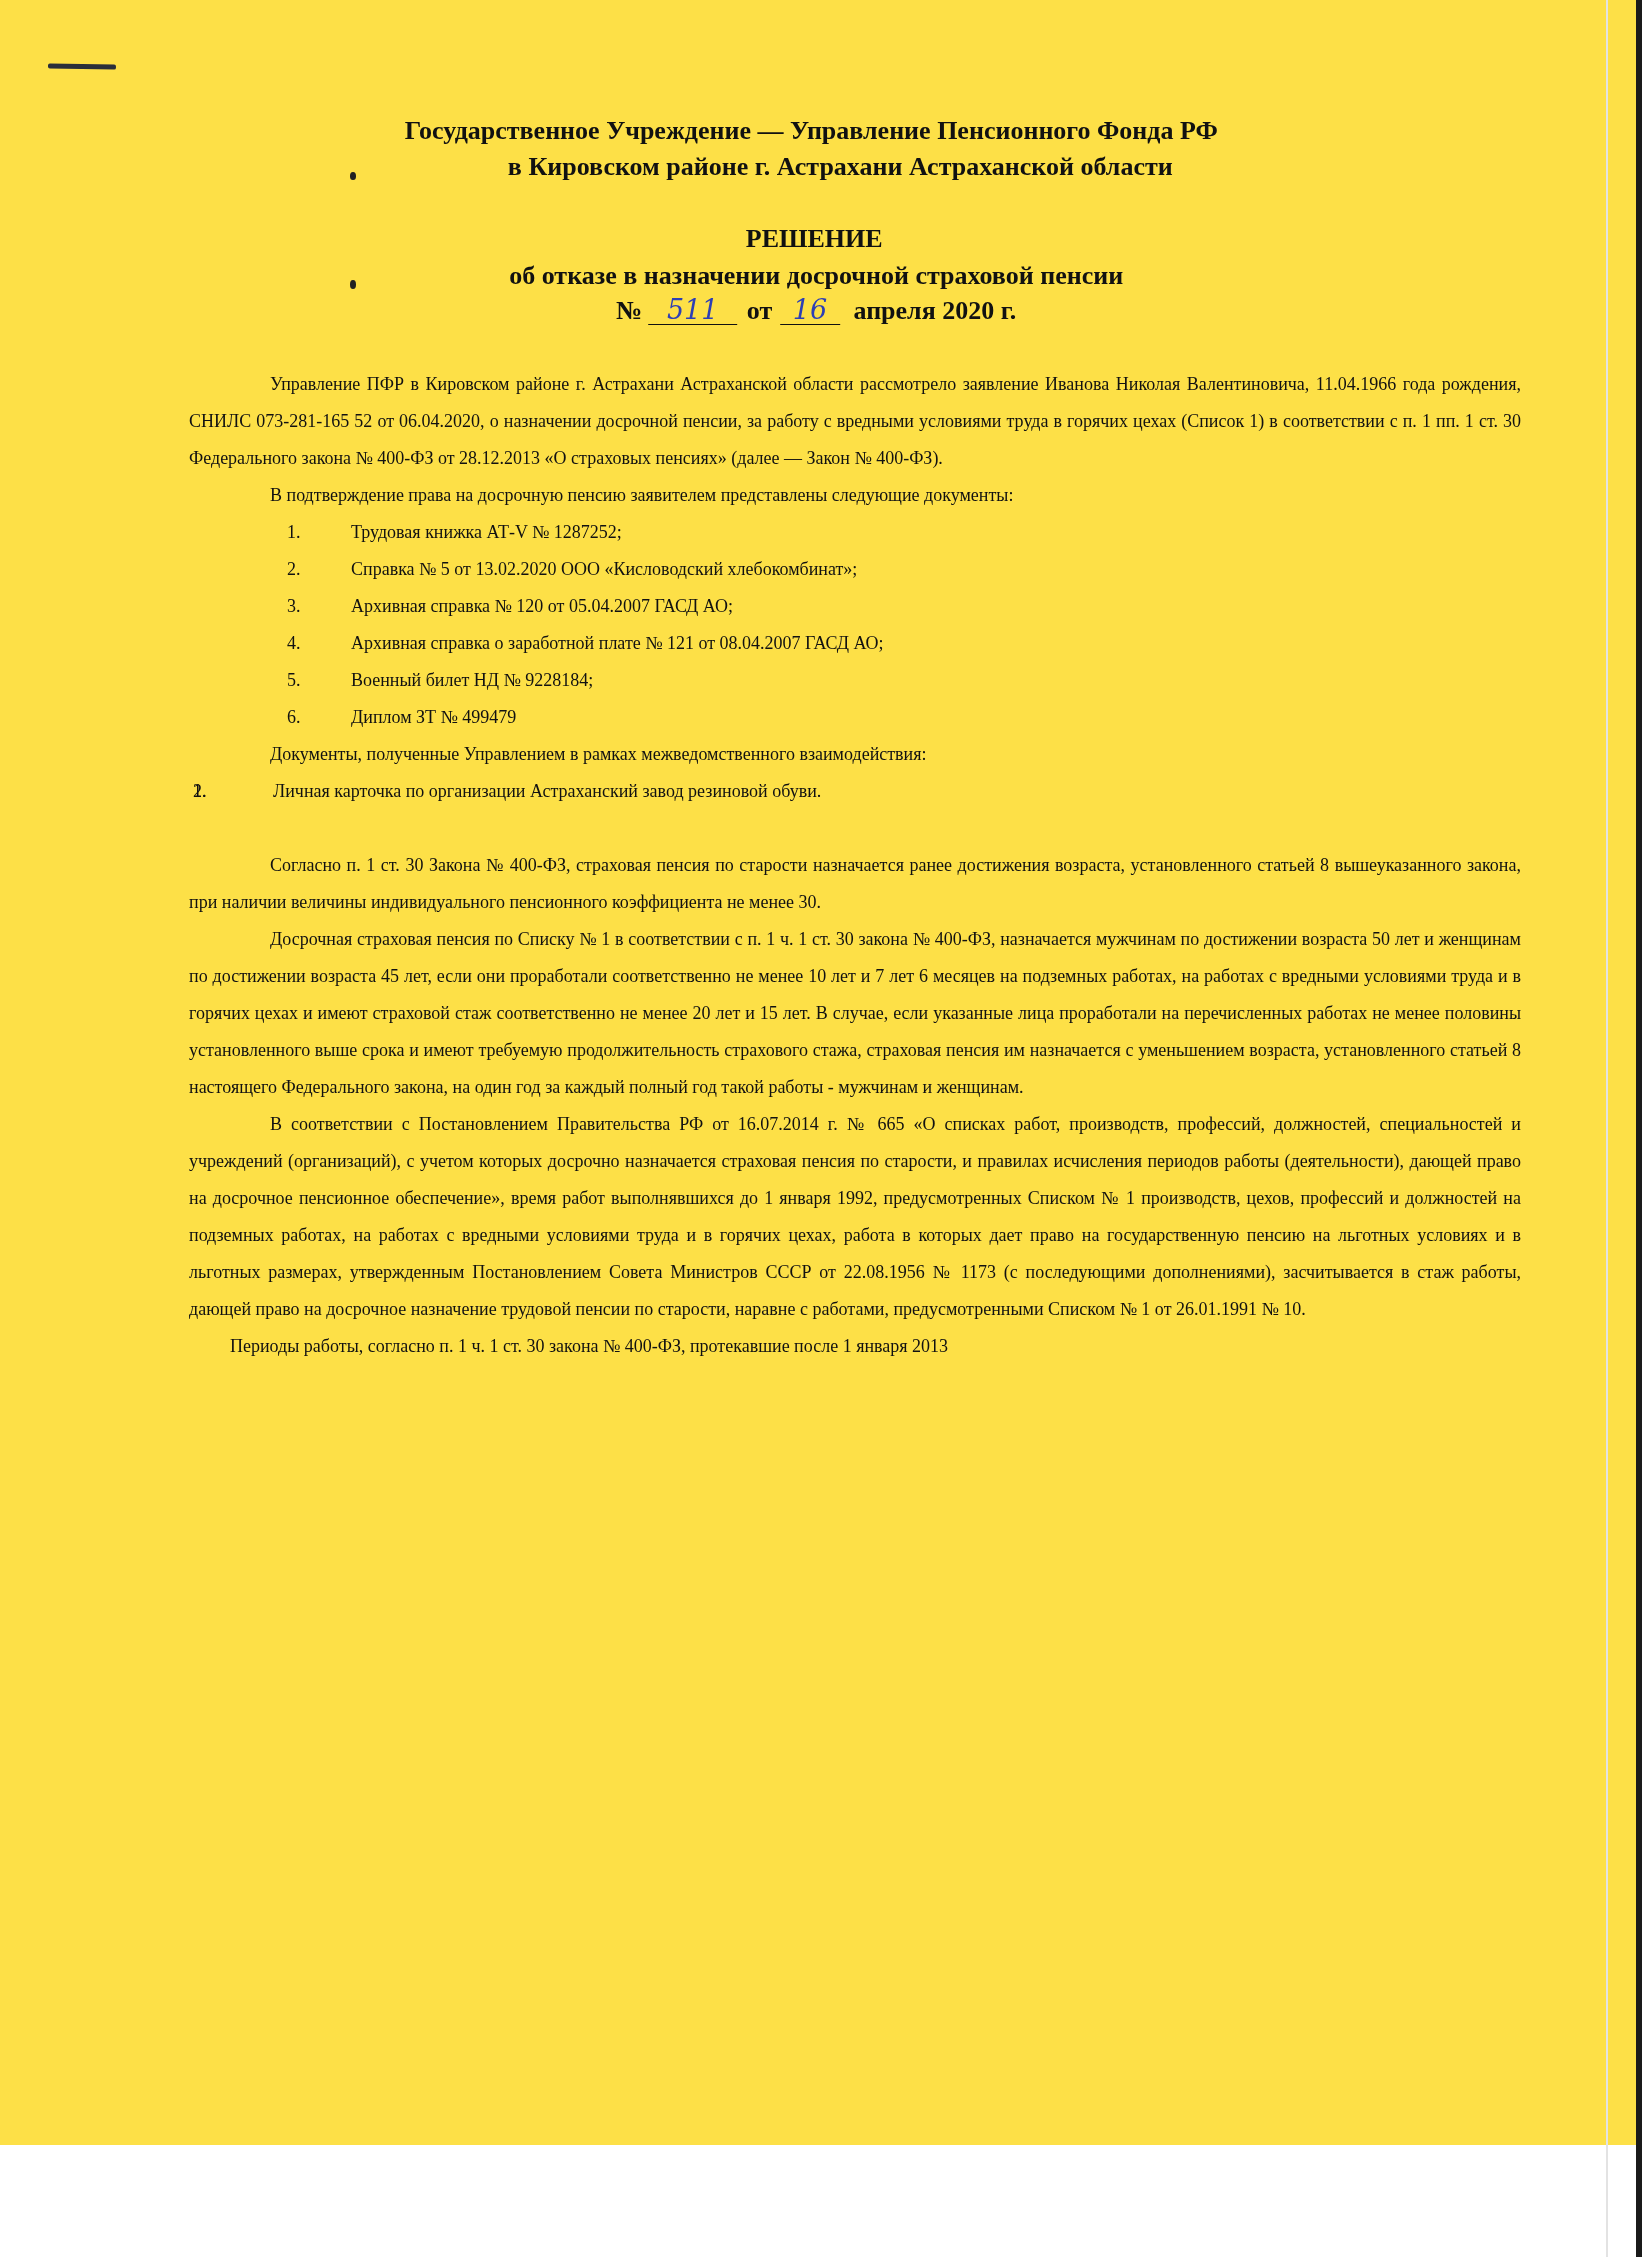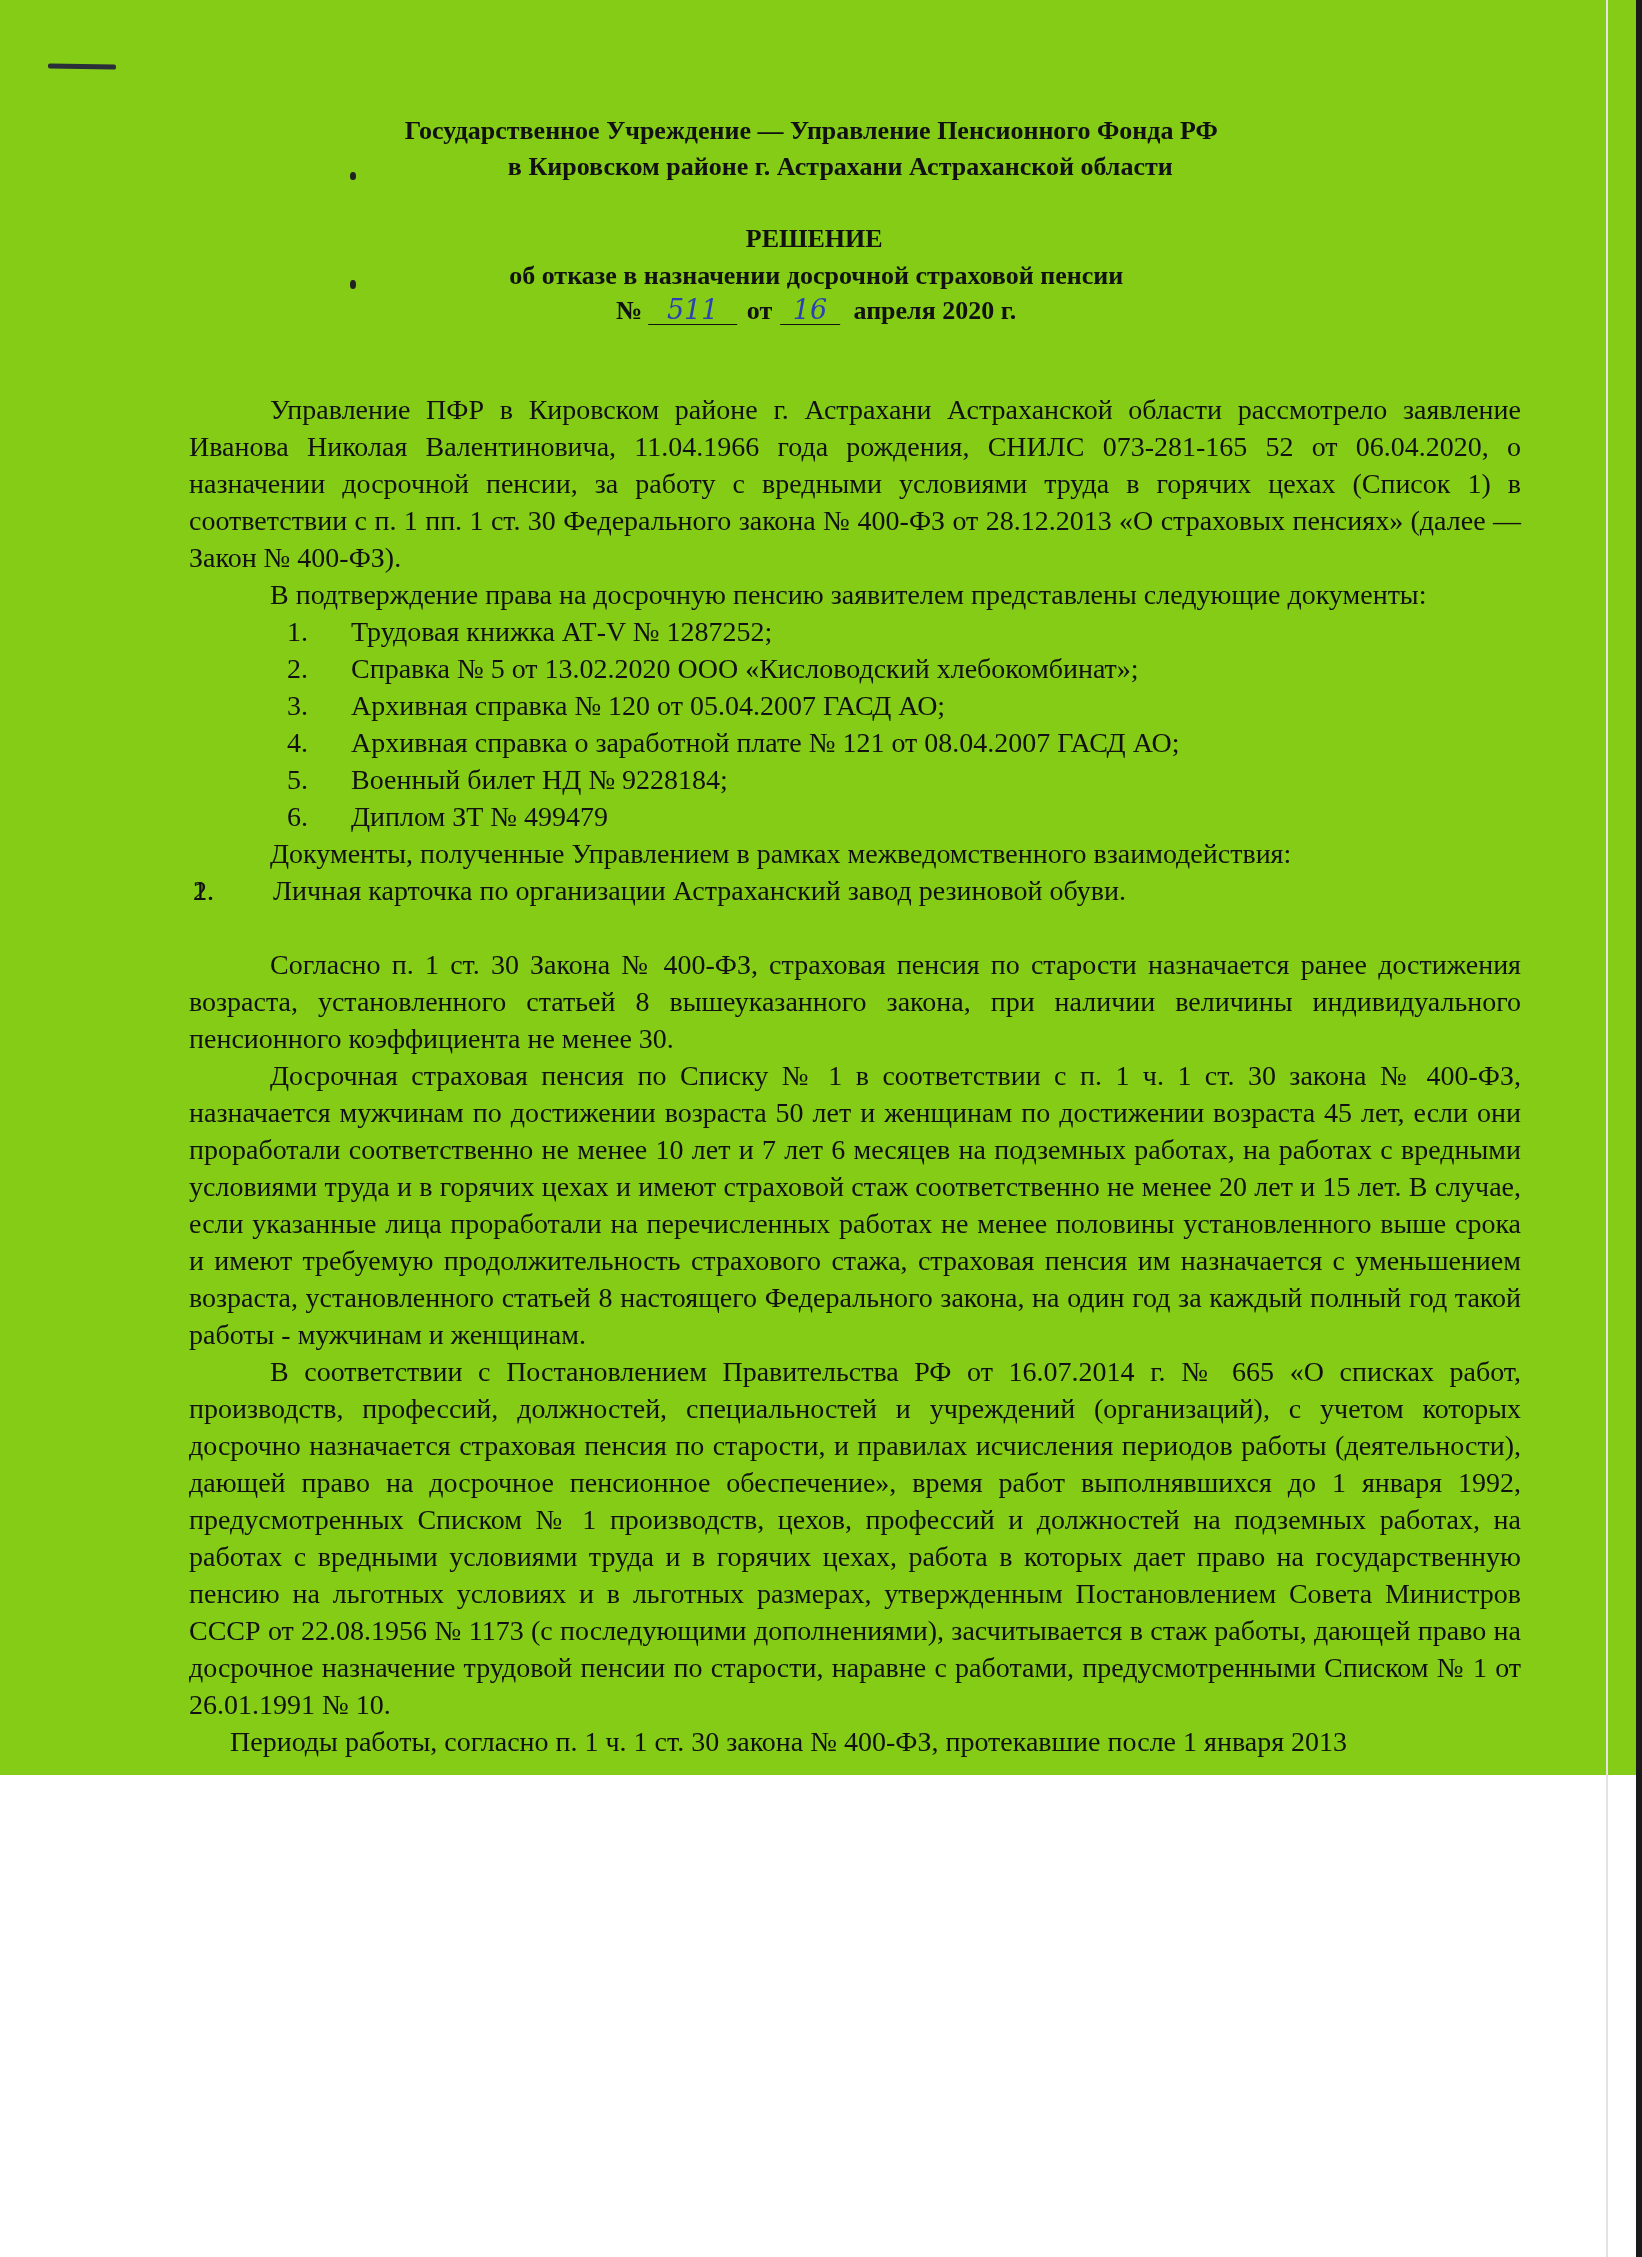--- a/index.html
+++ b/index.html
@@ -1,18 +1,18 @@
 <!DOCTYPE html>
 <html><head>
 <meta charset="utf-8">
 <style>
   html, body { margin: 0; padding: 0; background: #ffffff; }
   body { width: 1642px; height: 2257px; position: relative; overflow: hidden;
          font-family: "Liberation Serif", "DejaVu Serif", serif; color: #111111; }
-  .page { position: absolute; left: 0; top: 0; width: 1642px; height: 1775px; background: #84cc16; }
+  .page { position: absolute; left: 0; top: 0; width: 1642px; height: 2145px; background: #fde047; }
   .scan-line { position: absolute; top: 0; left: 1606px; width: 1.9px; height: 2257px; background: #e3e3e3; }
   .scan-edge { position: absolute; top: 0; left: 1636px; width: 6.8px; height: 2257px; background: #1a1a1a; }
   .corner-mark { position: absolute; left: 48px; top: 64px; width: 68px; height: 4.8px; background: #2a2f3a; border-radius: 1.9px; transform: rotate(1deg); }
   .speck { position: absolute; background: #222; border-radius: 50%; }
 
   .header { position: absolute; left: 0; width: 1642px; text-align: center; font-weight: bold; font-size: 26px; line-height: 37px; }
   .h1 { top: 112px; left: 0; width: 1642px; padding-left: 0px; }
   .h1 span { display: inline-block; transform: translateX(-9.7px); }
   .h2 { top: 148px; }
   .h2 span { display: inline-block; transform: translateX(19.3px); text-align: center; }
@@ -20,21 +20,21 @@
   .h-title span { display: inline-block; transform: translateX(-6.8px); }
   .h-sub { top: 257px; }
   .h-sub span { display: inline-block; transform: translateX(-4.8px); }
   .h-num { top: 292px; }
   .h-num .inner { display: inline-block; transform: translateX(-4.8px); }
   .hand { display: inline-block; font-family: "DejaVu Serif", serif; font-style: italic; font-weight: normal;
           color: #2d3fb5; border-bottom: 1.9px solid #111; text-align: center; font-size: 27px; line-height: 29px; }
   .hand.num { width: 89px; margin: 0 9.7px 0 5.8px; }
   .hand.day { width: 60px; margin: 0 13.5px 0 7.7px; }
 
-  .body { position: absolute; left: 189px; width: 1332px; font-size: 28px; line-height: 37px; margin-top: 25px; }
+  .body { position: absolute; left: 189px; width: 1332px; font-size: 18px; line-height: 37px; }
   .p { text-align: justify; text-align-last: left; margin: 0; text-indent: 81px; }
   ol.list-a { margin: 0; padding: 0; list-style: none; }
   ol.list-a li { position: relative; padding-left: 162px; }
   ol.list-a li .n { position: absolute; left: 98px; }
   ol.list-b { margin: 0; padding: 0; list-style: none; }
   ol.list-b li { position: relative; padding-left: 84px; text-align: justify; text-align-last: left; }
   ol.list-b li .n { position: absolute; left: 3.9px; }
   .gap { height: 37px; }
 </style>
 </head>

